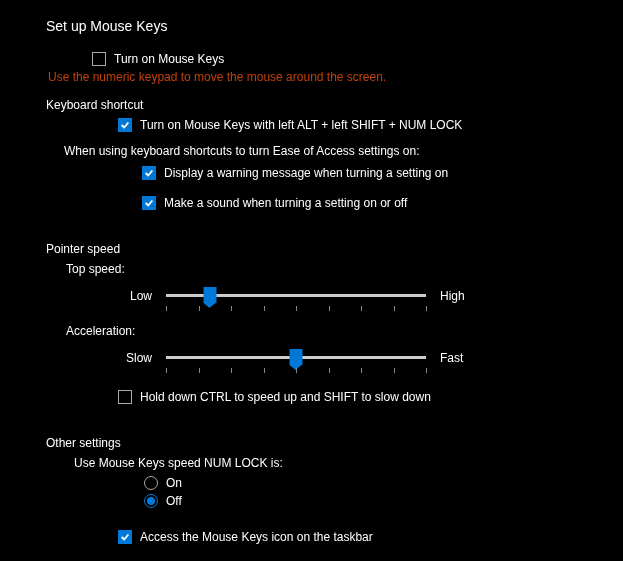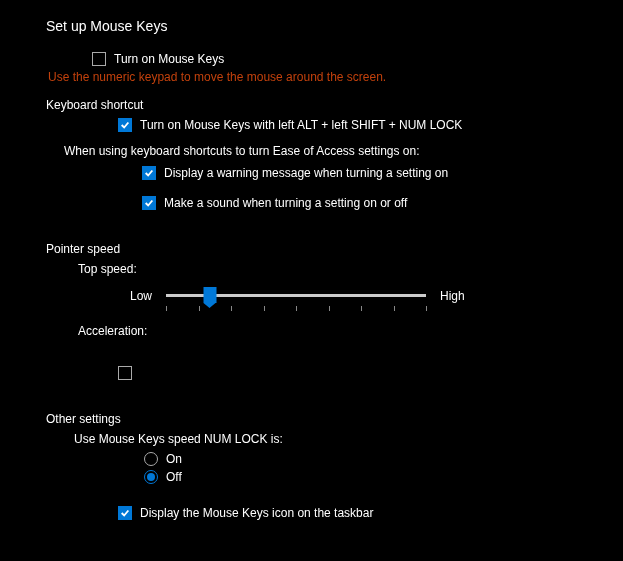--- a/index.html
+++ b/index.html
@@ -64,21 +64,21 @@
     margin: 2px 0 8px 0;
   }
   .subtext {
     margin: 12px 0 8px 16px;
   }
   .slider-block {
     margin: 6px 0 4px 0;
   }
   .slider-label {
     margin-bottom: 10px;
-    margin-left: 30px;
+    margin-left: 18px;
   }
   .slider-row {
     display: flex;
     align-items: center;
     margin-left: 26px;
   }
   .slider-end {
     width: 92px;
     text-align: right;
     padding-right: 14px;
@@ -229,28 +229,48 @@
         </div>
     </div>
     <div class="slider-end right">High</div>
   </div>
 </div>
 
 <div class="gap"></div>
 
 <div class="slider-block">
   <div class="slider-label">Acceleration:</div>
+  <div class="slider-row">
+    <div class="slider-end">Slow</div>
+    <div class="slider">
+      <div class="slider-track"></div>
+      <div class="slider-thumb" style="left: 50%;"></div>
+      <div class="slider-ticks">
+          <span style="left: 0%;"></span>
+          <span style="left: 12.5%;"></span>
+          <span style="left: 25%;"></span>
+          <span style="left: 37.5%;"></span>
+          <span style="left: 50%;"></span>
+          <span style="left: 62.5%;"></span>
+          <span style="left: 75%;"></span>
+          <span style="left: 87.5%;"></span>
+          <span style="left: 100%;"></span>
+        </div>
+    </div>
+    <div class="slider-end right">Fast</div>
+  </div>
 </div>
 
 <div class="gap-lg"></div>
 
 <div class="row indent1">
   <span class="checkbox">
     
   </span>
+  <span>Hold down CTRL to speed up and SHIFT to slow down</span>
 </div>
 
 <div class="gap-lg"></div>
 
 <div class="section-header">Other settings</div>
 
 <div class="indent1" style="margin:4px 0 6px 26px;">Use Mouse Keys speed NUM LOCK is:</div>
 
 <div class="row indent3">
   <span class="radio"></span>
@@ -262,14 +282,14 @@
 </div>
 
 <div class="gap-lg"></div>
 
 <div class="row indent1">
   <span class="checkbox checked">
     <svg viewBox="0 0 12 12">
         <polyline points="2,6 5,9 10,3"></polyline>
       </svg>
   </span>
-  <span>Display the Mouse Keys icon on the taskbar</span>
+  <span>Access the Mouse Keys icon on the taskbar</span>
 </div>
 
 </body></html>

